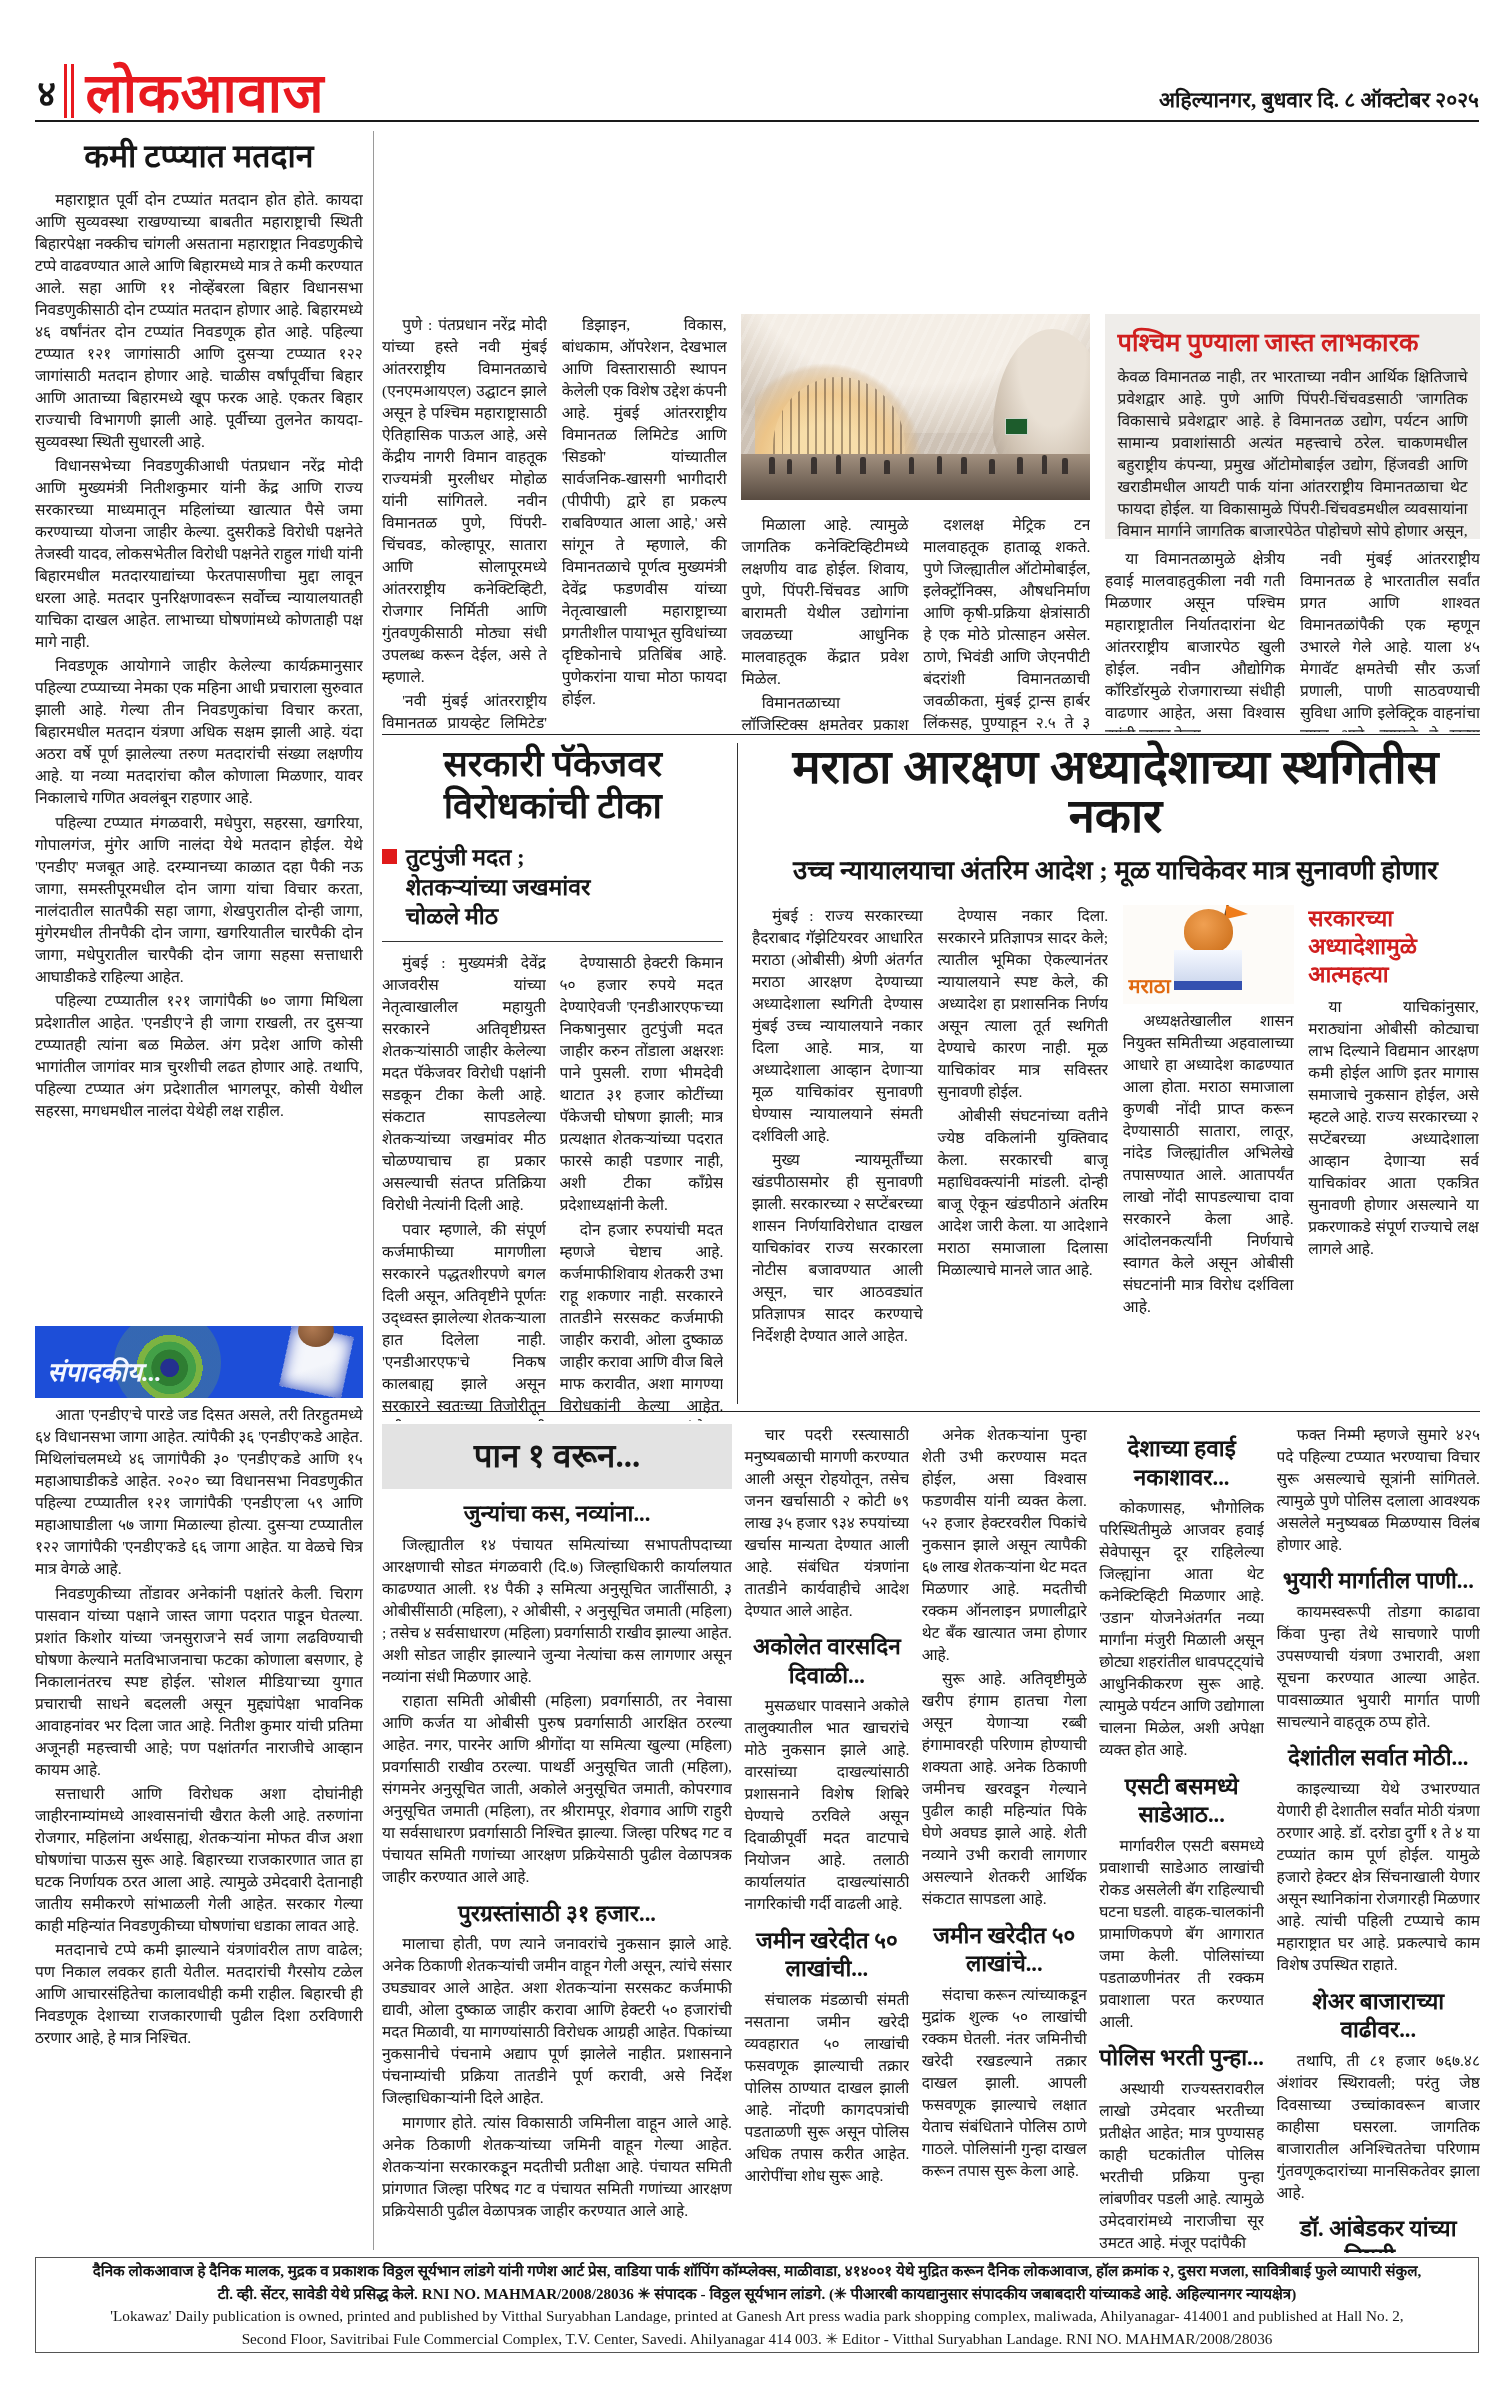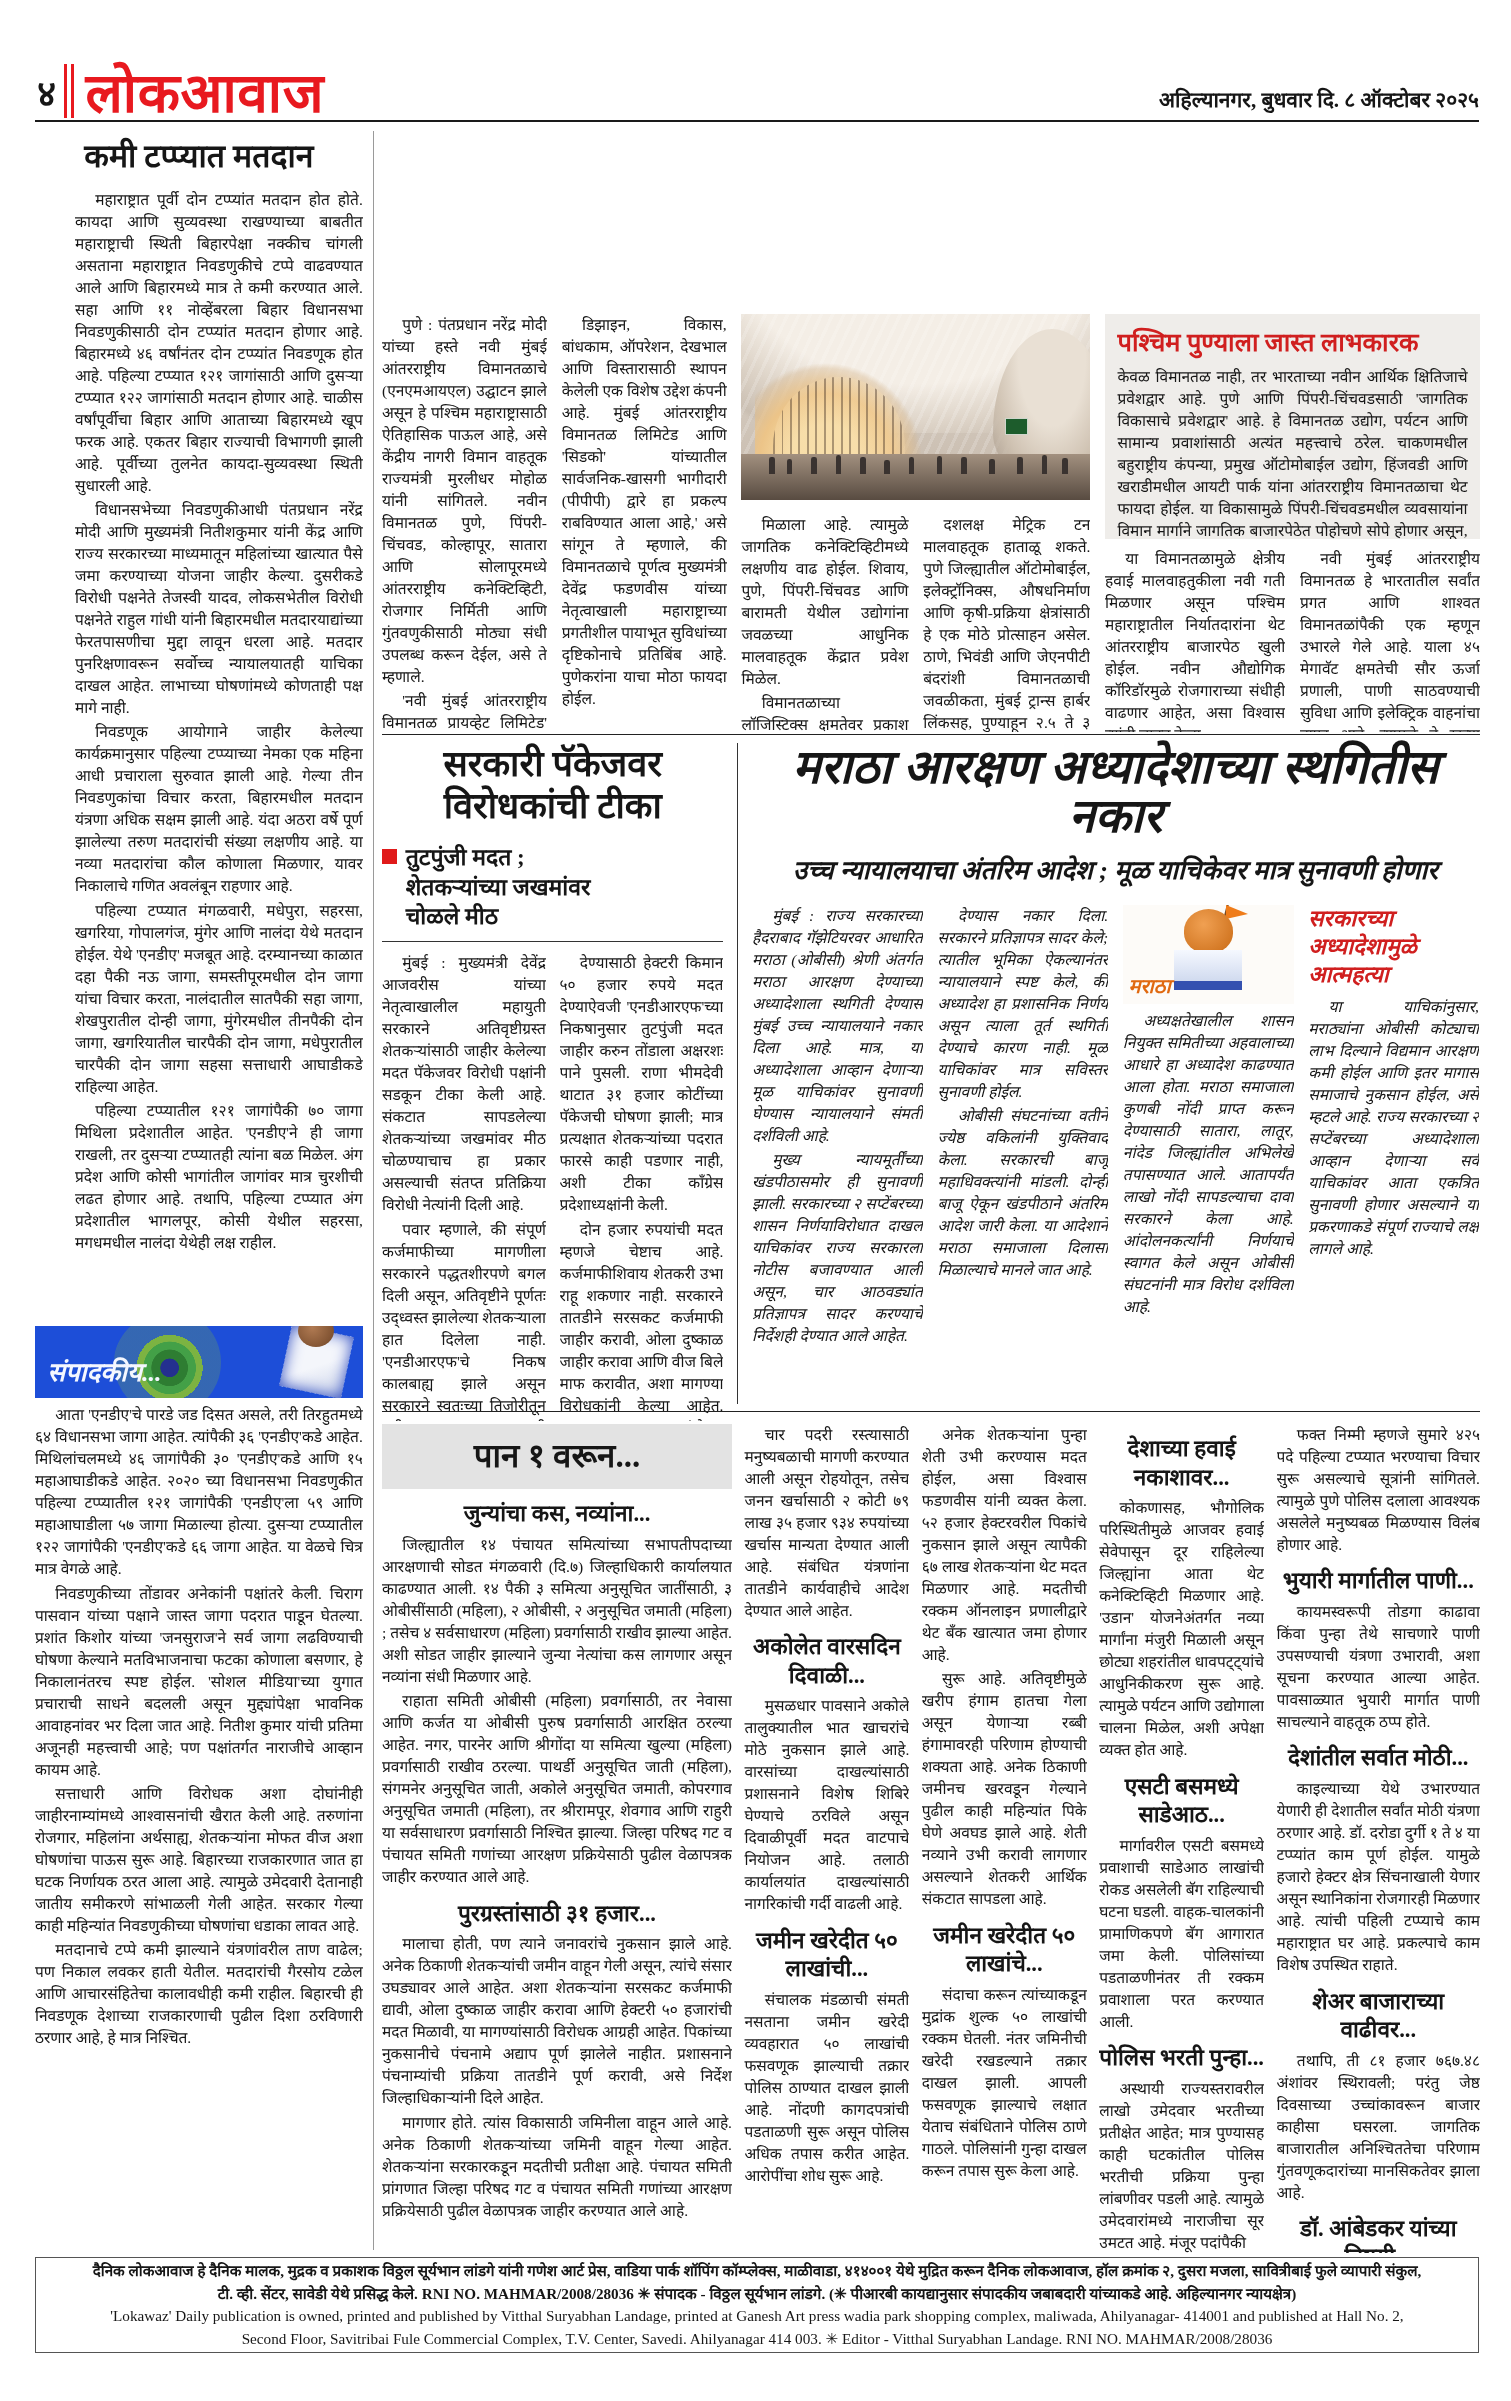--- a/index.html
+++ b/index.html
@@ -18,21 +18,21 @@
   
   .it-p{text-align:justify;text-indent:20.3px;margin:0 0 2.3px 0;}
   .it-h{font-weight:bold;text-align:center;font-size:22.6px;line-height:1.25;margin:11.3px 0 5.6px 0;text-indent:0;}
   .it-hr{font-weight:bold;color:#d01f1f;font-size:22.6px;line-height:1.25;margin:0 0 6.8px 0;text-indent:0;}
   .body-text{font-size:15.5px;line-height:1.42;}
 
   
   .leftcol{position:absolute;left:35px;top:131px;width:339px;height:2119px;
            border-right:1.7px solid #9a9a9a;padding-right:10.2px;box-sizing:border-box;}
   .lc-title{font-size:32px;font-weight:800;text-align:center;margin:3.4px 0 9px 0;}
-  .lc-list1{height:1130px;overflow:hidden;margin-left:40px;}
+  .lc-list1{height:1130px;overflow:hidden;}
   .lc-list2{height:853px;overflow:hidden;}
   .edbox{height:72px;margin:6.8px 0;background:#1d4ed8;position:relative;overflow:hidden;}
   .edbox .feather{position:absolute;left:79px;top:-17px;width:107px;height:107px;border-radius:50%;
     background:radial-gradient(circle at 52% 55%, #24308f 0 9px, #2e7d32 9.6px 18px, #43a047 18.6px 26px, #7cb342 26.5px 33px, rgba(124,179,66,.25) 33px 70%, transparent 71%);}
   .edbox .inkpot{position:absolute;right:14.7px;top:4.5px;width:63px;height:63px;background:linear-gradient(150deg,#f4f6fb 55%,#c9d2e8);transform:rotate(12deg);box-shadow:inset 0 0 14.7px #2b49c0;}
   .edbox .inkcap{position:absolute;right:29px;top:-10.2px;width:36px;height:32px;border-radius:50%;background:radial-gradient(circle at 40% 40%, #b07a52, #6e4426);}
   .edbox .edlabel{position:absolute;left:12.4px;bottom:5.6px;color:#f4f7ff;font-weight:800;font-style:italic;font-size:26px;}
 
   
   .mainhead{position:absolute;left:382px;top:131px;width:1098px;text-align:center;}
@@ -75,21 +75,21 @@
   .art2{position:absolute;left:382px;top:743px;width:356px;height:661px;
         padding-right:13.6px;border-right:1.7px solid #333;box-sizing:border-box;}
   .a2-title{font-size:36px;font-weight:800;text-align:center;line-height:1.18;}
   .a2-sub{display:flex;gap:9px;margin-top:14.7px;padding-bottom:9px;border-bottom:1.7px solid #333;}
   .redsq{width:14.7px;height:14.7px;background:#e01a1a;margin-top:6.8px;flex:none;}
   .a2-subtext{font-size:23px;font-weight:bold;line-height:1.3;white-space:pre-line;}
   .a2-cols{display:flex;gap:13.6px;margin-top:10.2px;height:469px;overflow:hidden;}
   .a2-cols .sc{flex:1;overflow:hidden;}
 
   
-  .art3{position:absolute;left:752px;top:743px;width:727px;height:661px;font-style:italic;}
+  .art3{position:absolute;left:752px;top:743px;width:727px;height:661px;}
   .a3-title{font-size:47px;font-weight:800;text-align:center;line-height:1.05;}
   .a3-sub{font-size:26px;font-weight:bold;text-align:center;margin-top:11.3px;}
   .a3-cols{display:flex;gap:14.7px;margin-top:14.7px;height:537px;overflow:hidden;}
   .a3-cols .sc{flex:1;overflow:hidden;}
   .temple{position:relative;height:99px;margin-bottom:6.8px;background:#fdfbf8;overflow:hidden;}
   .temple .dome{position:absolute;left:50%;top:4.5px;width:49px;height:44px;margin-left:-24px;border-radius:50% 50% 45% 45%;
      background:radial-gradient(circle at 40% 35%, #f0a052, #c96a14);}
   .temple .base{position:absolute;left:50%;top:45px;width:68px;height:40px;margin-left:-34px;background:linear-gradient(#f5f8ff,#c6d2ea);
      box-shadow:inset 0 -9px 0 #3451b0;}
   .temple .flagpole{position:absolute;left:50%;top:-1.1px;width:2.3px;height:26px;margin-left:16px;background:#7a4a1e;transform:rotate(14deg);}

